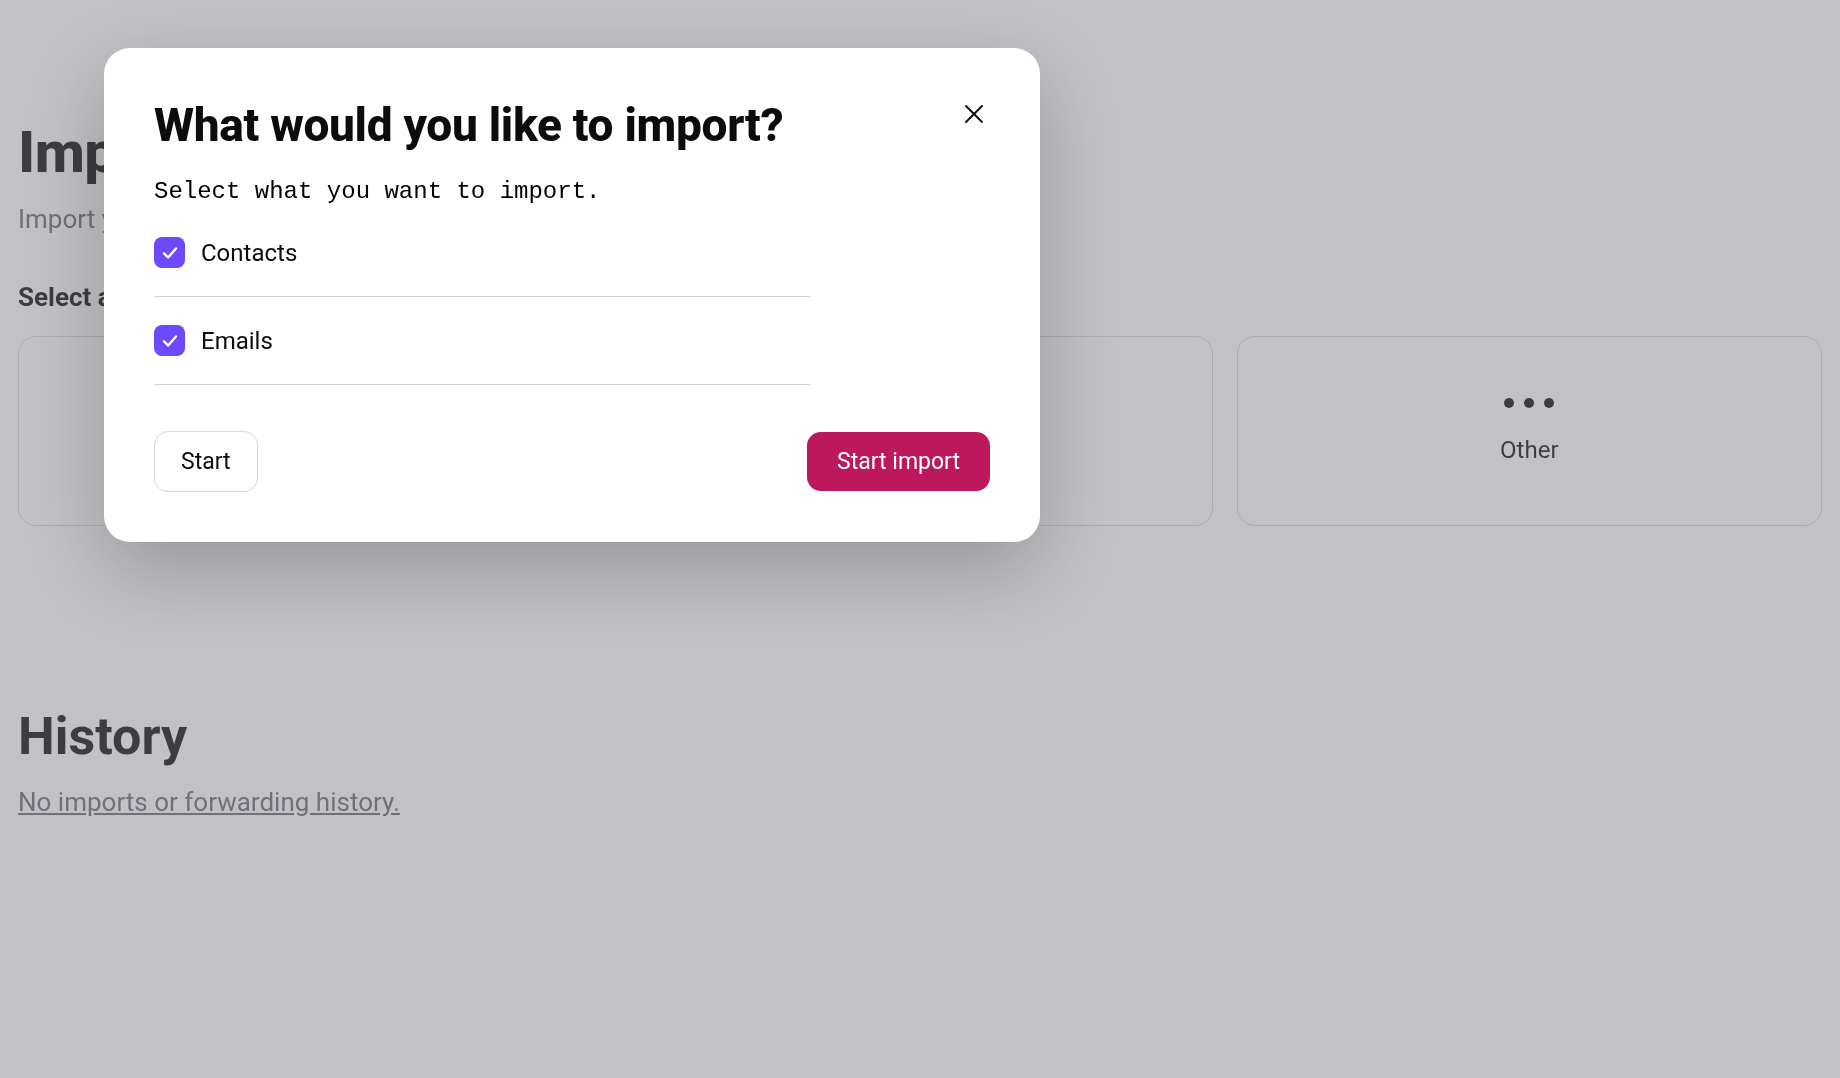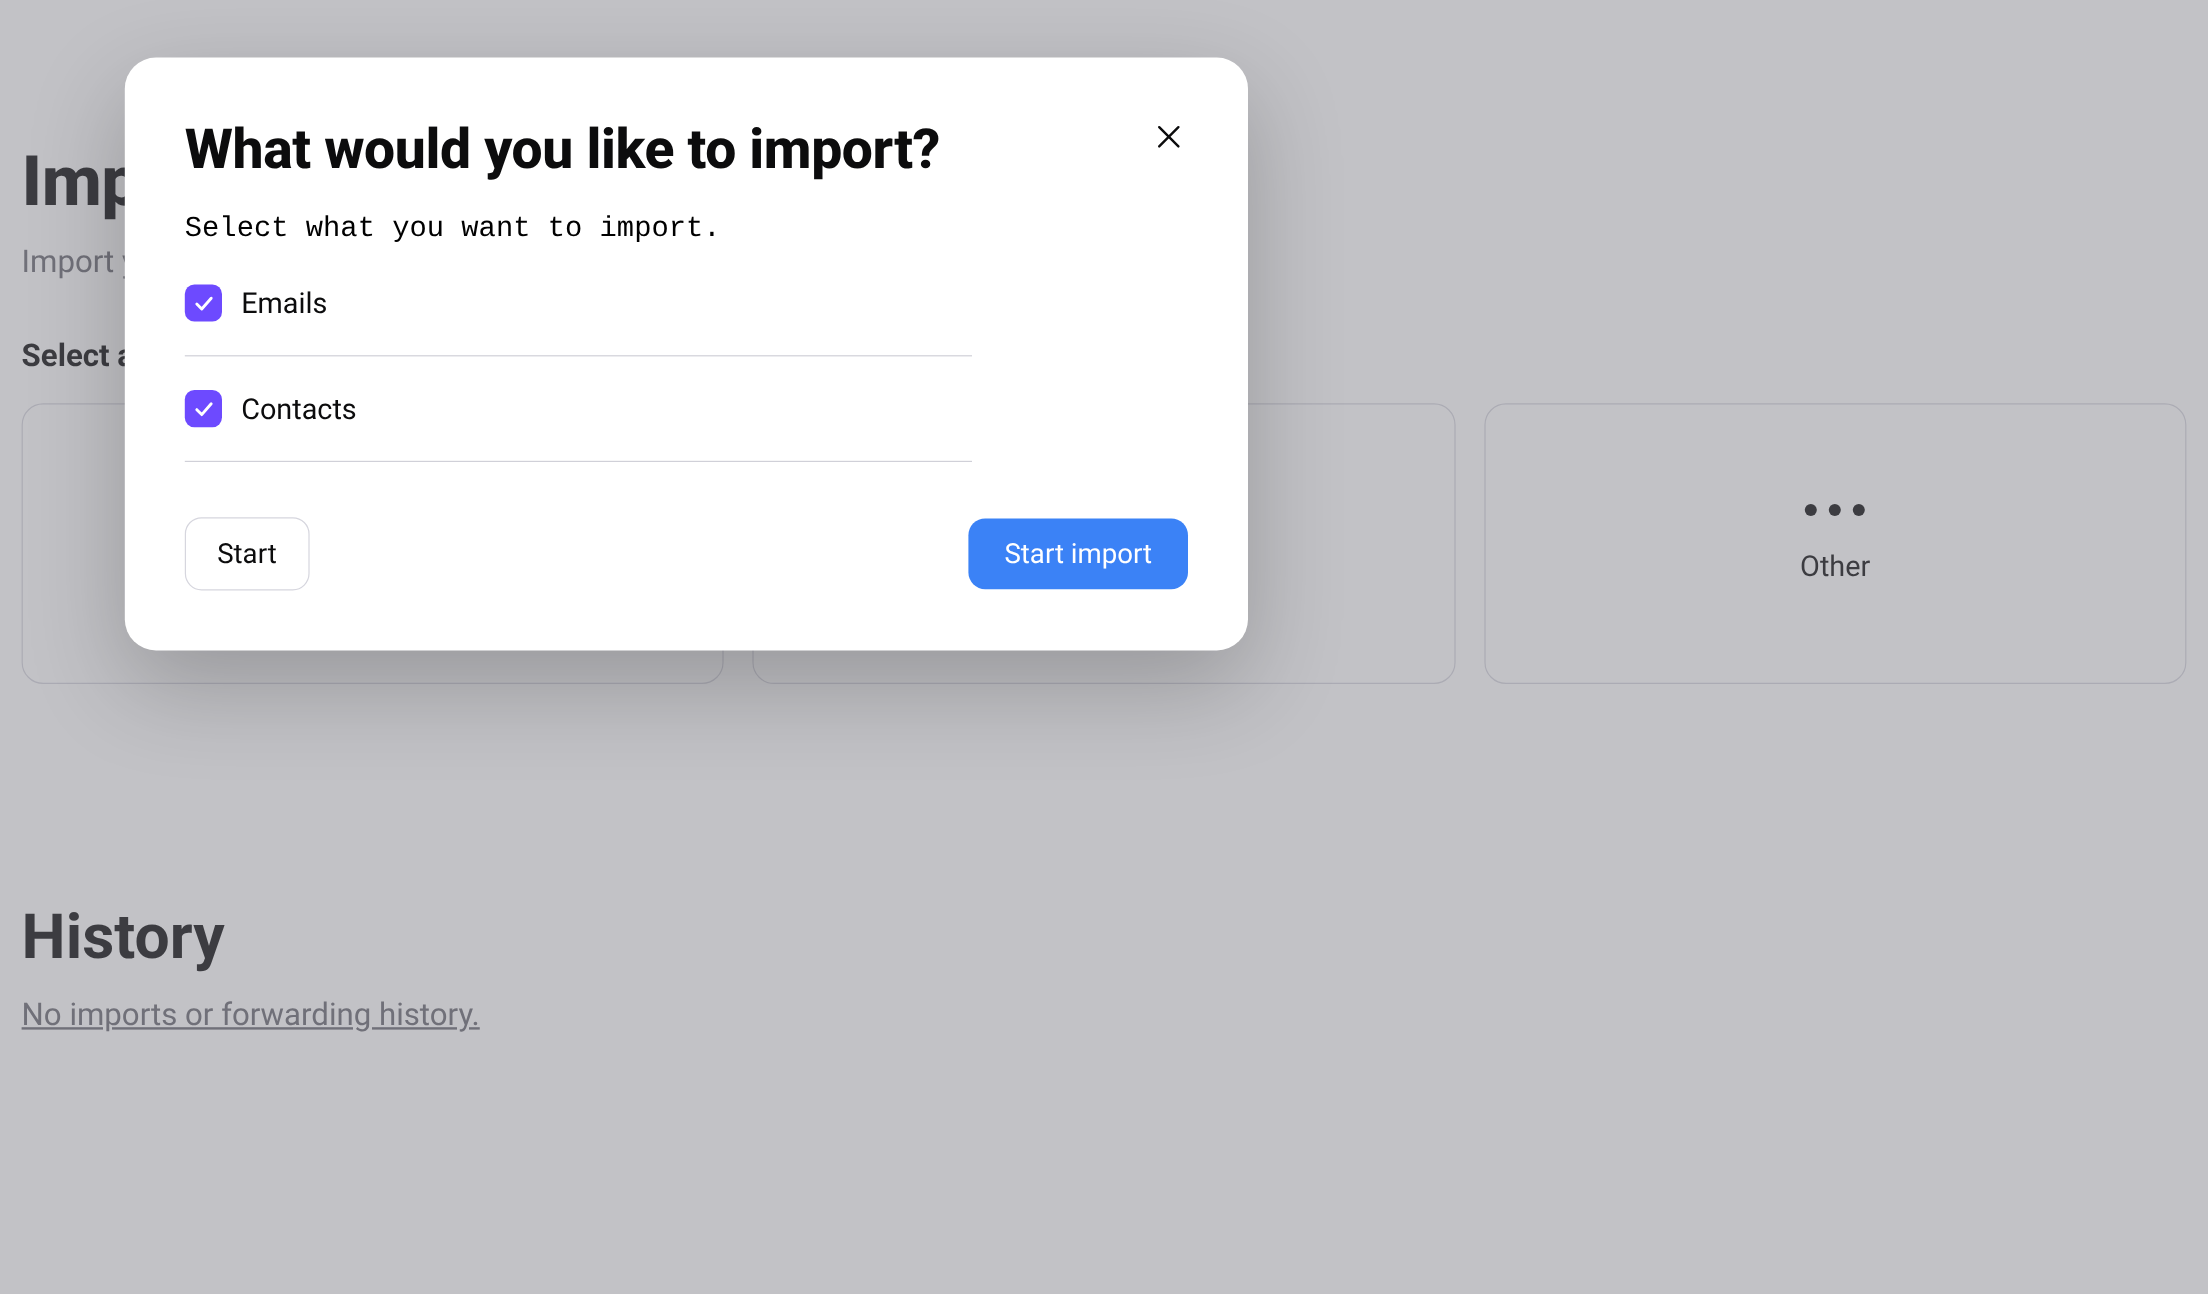--- a/index.html
+++ b/index.html
@@ -34,21 +34,21 @@
       margin-top: 48px;
       color: #0c0c0d;
     }
     .provider-row {
       margin-top: 24px;
       display: flex;
       gap: 24px;
     }
     .provider-card {
       flex: 1;
-      height: 234px;
+      height: 190px;
       border: 1.5px solid #d6d6de;
       border-radius: 18px;
       display: flex;
       flex-direction: column;
       align-items: center;
       justify-content: center;
       gap: 28px;
       font-size: 24px;
       color: #0c0c0d;
     }
@@ -157,21 +157,21 @@
       border: none;
       padding: 16px 26px;
       font-family: inherit;
     }
     .btn-secondary {
       background: #ffffff;
       color: #0c0c0d;
       border: 1.5px solid #d6d6de;
     }
     .btn-primary {
-      background: #3b82f6;
+      background: #be185d;
       color: #ffffff;
       padding: 16px 30px;
     }
   </style>
 </head>
 <body>
 
 <div class="page">
   <h1 class="page-title">Import</h1>
   <p class="page-subtitle">Import your data</p>
@@ -209,29 +209,29 @@
 
   <p class="modal-sub">Select what you want to import.</p>
 
   <div class="check-list">
     <div class="check-row">
       <div class="checkbox">
         <svg width="18" height="18" viewBox="0 0 24 24" fill="none" stroke="#ffffff" stroke-width="3.2" stroke-linecap="round" stroke-linejoin="round">
           <polyline points="4 12.5 9.5 18 20 6"></polyline>
         </svg>
       </div>
-      <span class="check-label">Emails</span>
+      <span class="check-label">Contacts</span>
     </div>
     <div class="check-row">
       <div class="checkbox">
         <svg width="18" height="18" viewBox="0 0 24 24" fill="none" stroke="#ffffff" stroke-width="3.2" stroke-linecap="round" stroke-linejoin="round">
           <polyline points="4 12.5 9.5 18 20 6"></polyline>
         </svg>
       </div>
-      <span class="check-label">Contacts</span>
+      <span class="check-label">Emails</span>
     </div>
   </div>
 
   <div class="modal-footer">
     <button class="btn btn-secondary">Start</button>
     <button class="btn btn-primary">Start import</button>
   </div>
 </div>
 
 </body></html>

